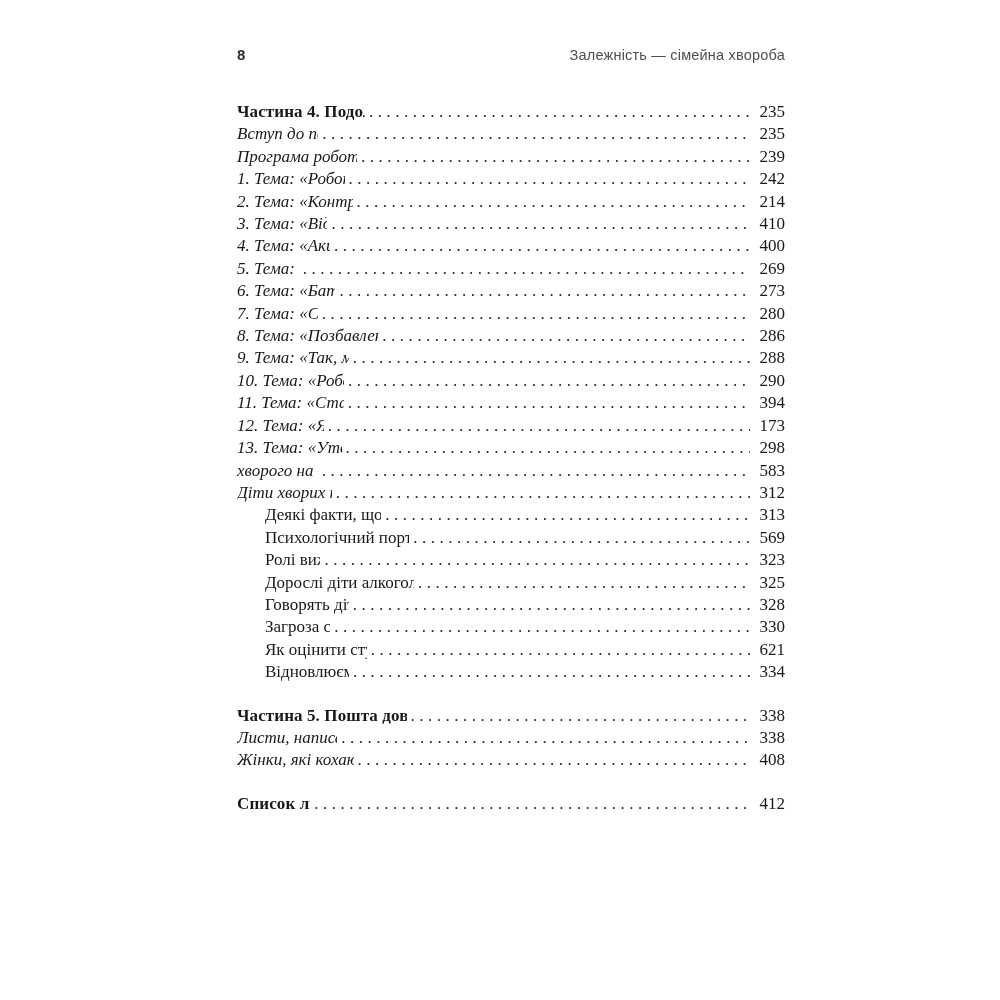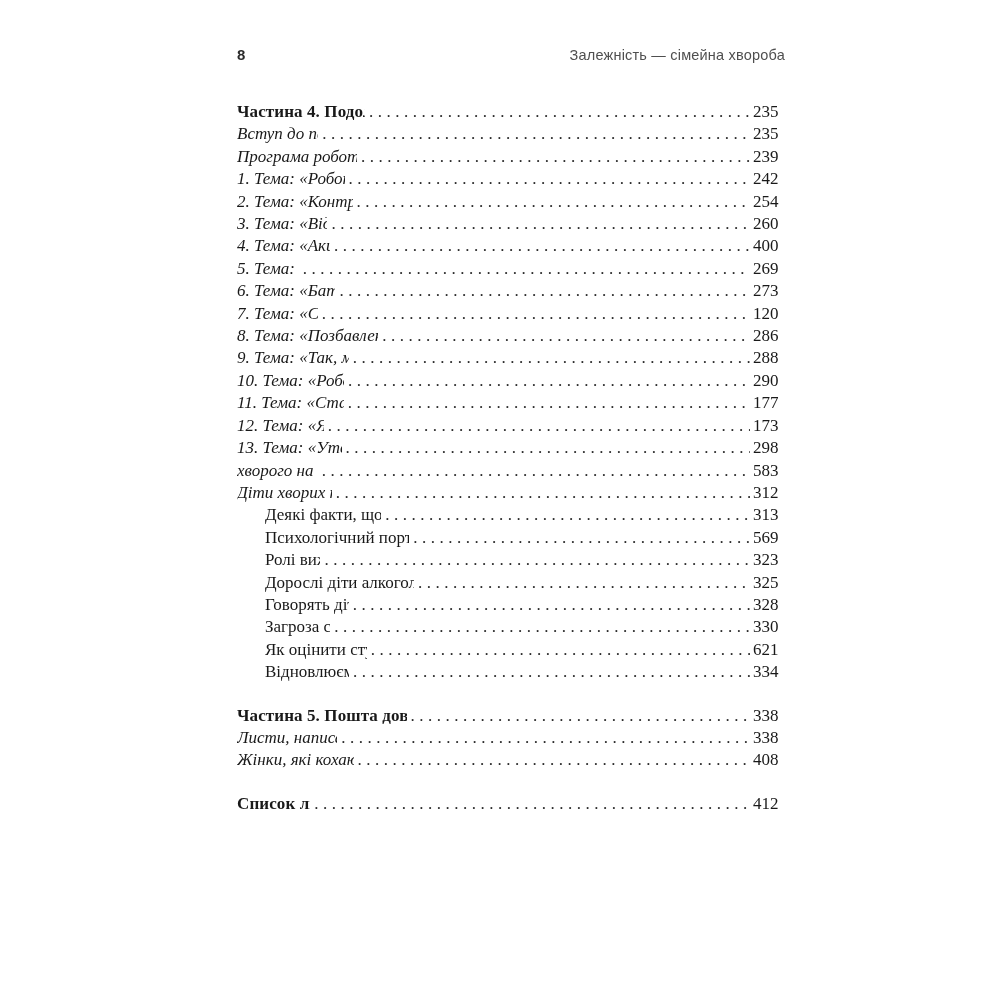--- a/index.html
+++ b/index.html
@@ -76,20 +76,21 @@
     overflow: hidden;
     white-space: nowrap;
     letter-spacing: 4.5px;
     margin: 0 3px 0 4px;
     color: #2a2a2a;
     min-width: 0;
   }
   .toc-page {
     flex: 0 0 auto;
     min-width: 32px;
+    text-align: right;
     font-style: normal;
     font-weight: normal;
     color: #191919;
   }
 </style>
 </head>
 <body>
 
 <div class="page">
 
@@ -115,66 +116,66 @@
         <span class="toc-page">239</span>
       </div>
       <div class="toc-row style-italic">
         <span class="toc-text">1. Тема: «Робота з почуттями»</span>
         <span class="toc-leader">....................................................................................................</span>
         <span class="toc-page">242</span>
       </div>
       <div class="toc-row style-italic">
         <span class="toc-text">2. Тема: «Контролююча поведінка»</span>
         <span class="toc-leader">....................................................................................................</span>
-        <span class="toc-page">254</span>
+        <span class="toc-page">214</span>
       </div>
       <div class="toc-row style-italic">
         <span class="toc-text">3. Тема: «Відсторонення»</span>
         <span class="toc-leader">....................................................................................................</span>
-        <span class="toc-page">260</span>
+        <span class="toc-page">410</span>
       </div>
       <div class="toc-row style-italic">
         <span class="toc-text">4. Тема: «Акція — реакція»</span>
         <span class="toc-leader">....................................................................................................</span>
         <span class="toc-page">400</span>
       </div>
       <div class="toc-row style-italic">
         <span class="toc-text">5. Тема: «Межі»</span>
         <span class="toc-leader">....................................................................................................</span>
         <span class="toc-page">269</span>
       </div>
       <div class="toc-row style-italic">
         <span class="toc-text">6. Тема: «Батьківська сім’я»</span>
         <span class="toc-leader">....................................................................................................</span>
         <span class="toc-page">273</span>
       </div>
       <div class="toc-row style-italic">
         <span class="toc-text">7. Тема: «Самооцінка»</span>
         <span class="toc-leader">....................................................................................................</span>
-        <span class="toc-page">120</span>
+        <span class="toc-page">280</span>
       </div>
       <div class="toc-row style-italic">
         <span class="toc-text">8. Тема: «Позбавлення від психології жертви»</span>
         <span class="toc-leader">....................................................................................................</span>
         <span class="toc-page">286</span>
       </div>
       <div class="toc-row style-italic">
         <span class="toc-text">9. Тема: «Так, ми вміємо думати»</span>
         <span class="toc-leader">....................................................................................................</span>
         <span class="toc-page">288</span>
       </div>
       <div class="toc-row style-italic">
         <span class="toc-text">10. Тема: «Робота із втратою»</span>
         <span class="toc-leader">....................................................................................................</span>
         <span class="toc-page">290</span>
       </div>
       <div class="toc-row style-italic">
         <span class="toc-text">11. Тема: «Ставимо власні цілі»</span>
         <span class="toc-leader">....................................................................................................</span>
-        <span class="toc-page">177</span>
+        <span class="toc-page">394</span>
       </div>
       <div class="toc-row style-italic">
         <span class="toc-text">12. Тема: «Я маю право»</span>
         <span class="toc-leader">....................................................................................................</span>
         <span class="toc-page">173</span>
       </div>
       <div class="toc-row style-italic">
         <span class="toc-text">13. Тема: «Утвердження себе»</span>
         <span class="toc-leader">....................................................................................................</span>
         <span class="toc-page">298</span>

